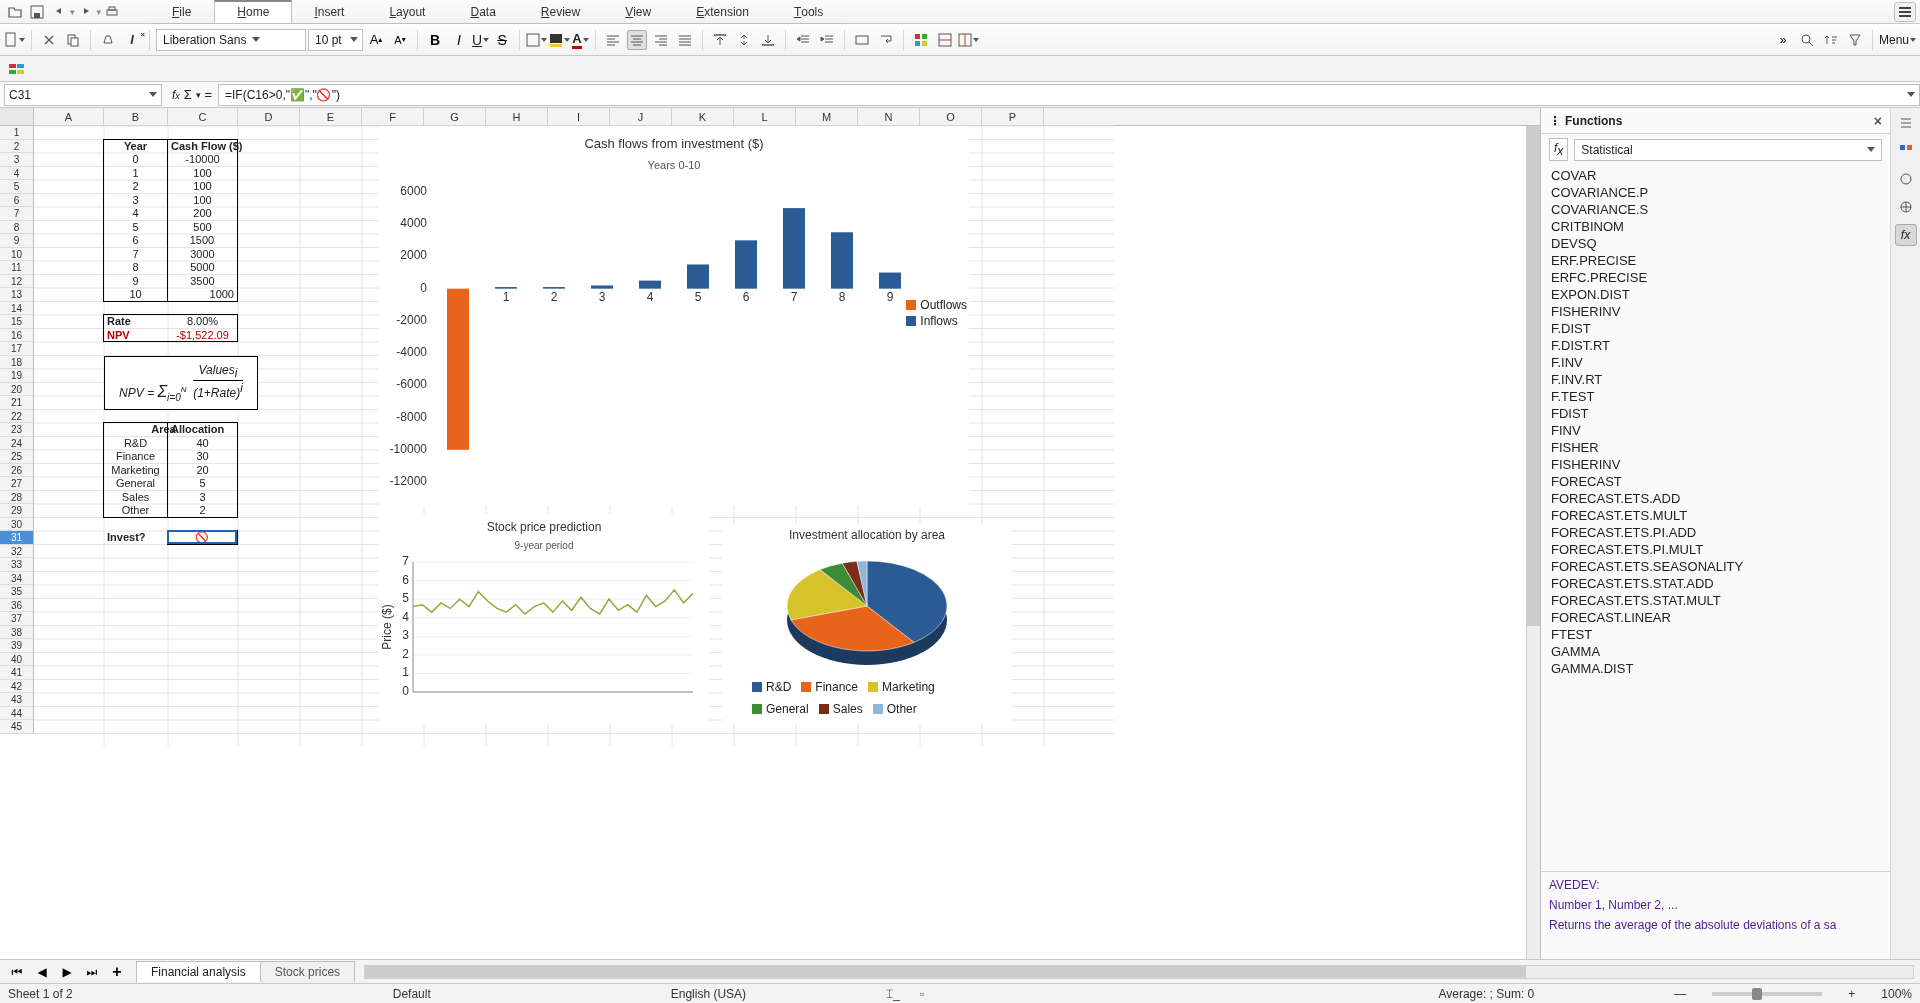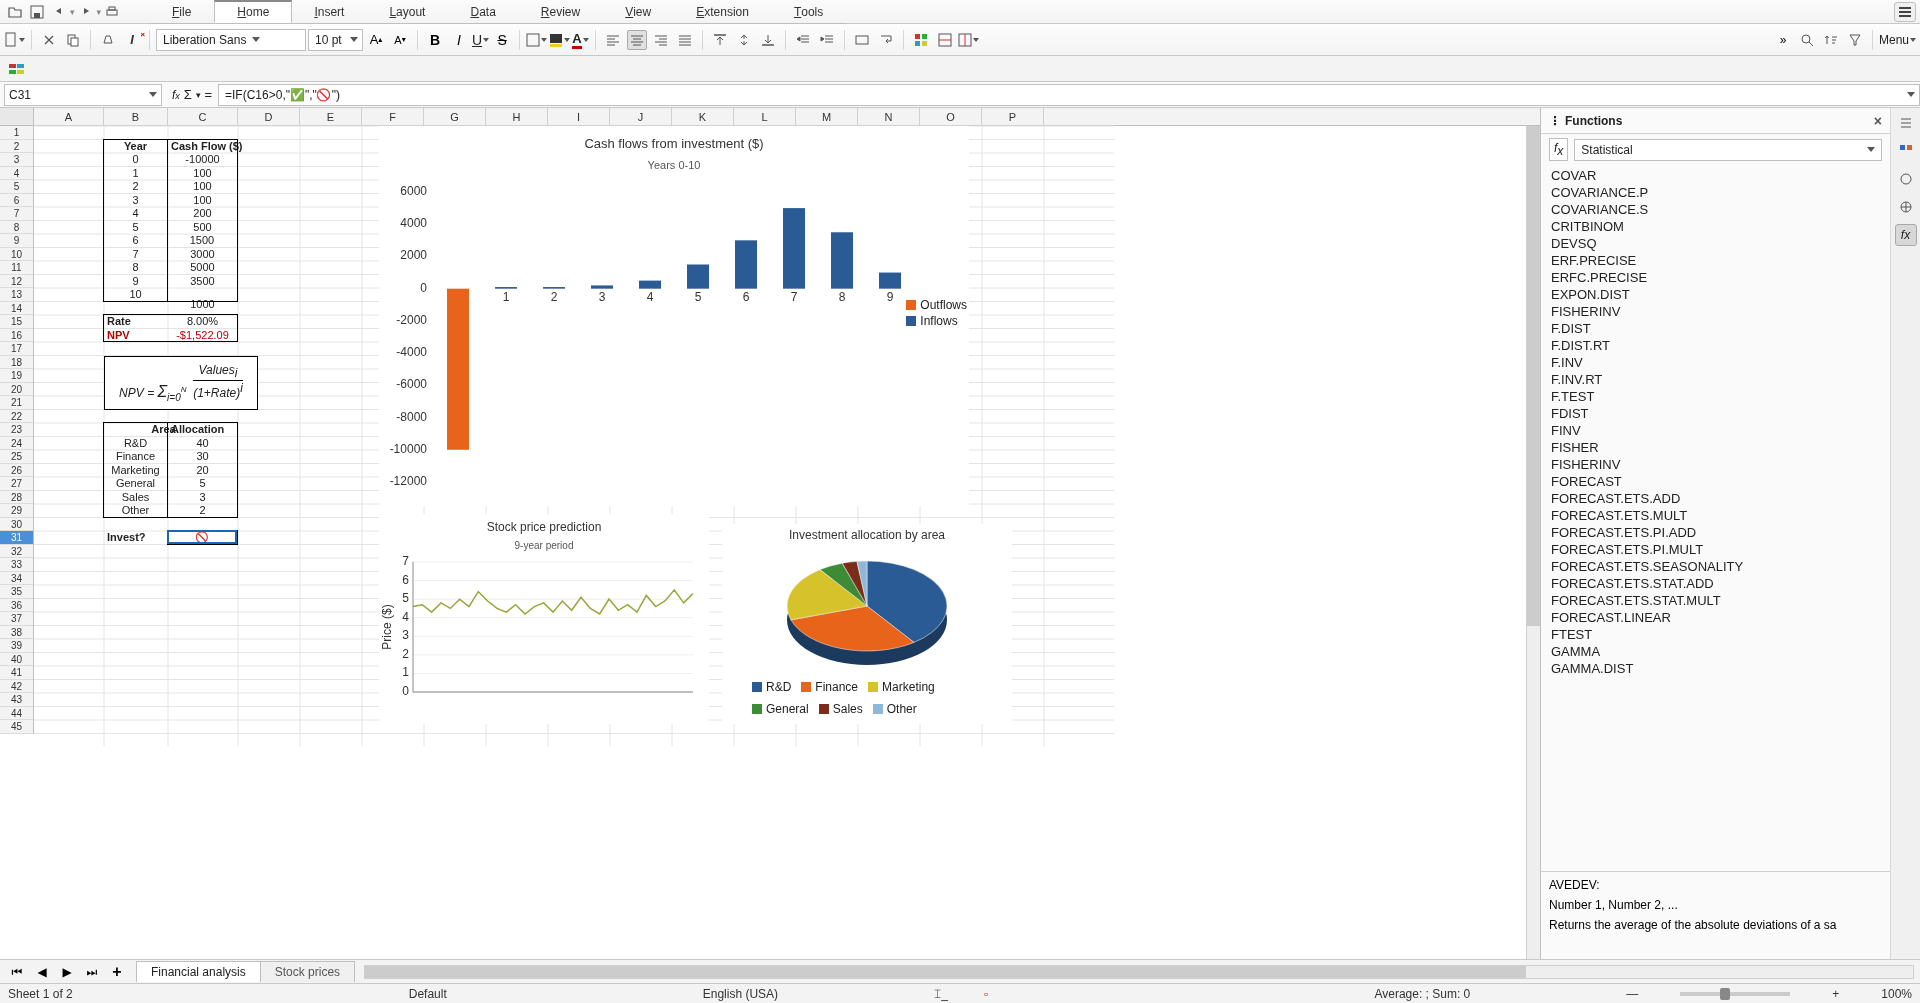--- a/index.html
+++ b/index.html
@@ -66,35 +66,35 @@
 
 .sidebar{ width:380px; border-left:1px solid #bfbfbf; background:#fafafa; display:flex; }
 .side-content{flex:1; display:flex; flex-direction:column;}
 .side-hdr{ height:26px; border-bottom:1px solid #d0d0d0; display:flex; align-items:center; padding:0 8px; font-weight:bold; font-size:13px;}
 .side-hdr .x{ margin-left:auto; font-size:14px; color:#555;}
 .side-row{ display:flex; align-items:center; padding:4px 8px; gap:6px;}
 .side-combo{ flex:1; height:22px; border:1px solid #bfbfbf; background:#fff; display:flex; align-items:center; justify-content:space-between; padding:0 6px;}
 .side-combo .arrow{ border-left:4px solid transparent; border-right:4px solid transparent; border-top:5px solid #555;}
 .fn-list{ flex:1; overflow:auto; padding:2px 8px;}
 .fn-list div{ padding:1px 2px; font-size:13px;}
-.fn-desc{ border-top:1px solid #d0d0d0; padding:6px 8px; font-size:13px; color:#000000; height:88px;}
+.fn-desc{ border-top:1px solid #d0d0d0; padding:6px 8px; font-size:13px; color:#4c1d95; height:88px;}
 .side-iconbar{ width:30px; border-left:1px solid #d8d8d8; background:#f0f0f0; display:flex; flex-direction:column; align-items:center; padding-top:4px; gap:6px;}
 .side-iconbar .sib{ width:22px; height:22px; border-radius:3px; display:flex; align-items:center; justify-content:center;}
 .side-iconbar .sib.active{ background:#d8d8d8; border:1px solid #aaa;}
 
 
 .sheettabs{ position:absolute; left:0; right:0; bottom:20px; height:24px; background:#f3f3f3; border-top:1px solid #c8c8c8; display:flex; align-items:center; padding:0 6px;}
 .sheettabs .nav{ display:flex; gap:3px; margin-right:8px;}
 .sheettabs .tab{ padding:3px 14px; background:#fff; border:1px solid #bfbfbf; border-bottom:none; font-size:12px; margin-right:-1px;}
 .sheettabs .tab.inactive{ background:#f0f0f0; color:#555;}
 .sheettabs .hscroll{ flex:1; height:14px; margin-left:10px; background:#eee; border:1px solid #cfcfcf; position:relative;}
 .sheettabs .thumb{ position:absolute; left:0; top:0; height:100%; width:75%; background:#ccc;}
 
 
-.status{ position:absolute; left:0; right:0; bottom:0; height:20px; background:#f3f3f3; border-top:1px solid #c8c8c8; display:flex; align-items:center; padding:0 8px; font-size:11px; color:#333; gap:36px;}
+.status{ position:absolute; left:0; right:0; bottom:0; height:20px; background:#f3f3f3; border-top:1px solid #c8c8c8; display:flex; align-items:center; padding:0 8px; font-size:11px; color:#333; gap:20px;}
 .status .spacer{flex:1;}
 .zoom-slider{ width:110px; height:4px; background:#ccc; position:relative; margin:0 6px;}
 .zoom-slider .knob{ position:absolute; top:-4px; left:40px; width:10px; height:12px; background:#888; border-radius:2px;}
 
 
 svg{ overflow:visible; }
 </style>
 </head>
 <body>
 
@@ -609,21 +609,21 @@
         <div class="cell" style="left: 134px; top: 94.5px; width: 69px; height: 13px; text-align: center;">500</div>
         <div class="cell" style="left: 70px; top: 108px; width: 63px; height: 13px; text-align: center;">6</div>
         <div class="cell" style="left: 134px; top: 108px; width: 68px; height: 13px; text-align: center;">1500</div>
         <div class="cell" style="left: 70px; top: 121.5px; width: 63px; height: 13px; text-align: center;">7</div>
         <div class="cell" style="left: 134px; top: 121.5px; width: 69px; height: 13px; text-align: center;">3000</div>
         <div class="cell" style="left: 70px; top: 135px; width: 63px; height: 13px; text-align: center;">8</div>
         <div class="cell" style="left: 134px; top: 135px; width: 69px; height: 13px; text-align: center;">5000</div>
         <div class="cell" style="left: 70px; top: 148.5px; width: 63px; height: 13px; text-align: center;">9</div>
         <div class="cell" style="left: 134px; top: 148.5px; width: 69px; height: 13px; text-align: center;">3500</div>
         <div class="cell" style="left: 70px; top: 162px; width: 63px; height: 13px; text-align: center;">10</div>
-        <div class="cell" style="left: 134px; top: 172px; width: 69px; height: 13px; text-align: center;">1000</div>
+        <div class="cell" style="left: 134px; top: 162px; width: 69px; height: 13px; text-align: right;">1000</div>
         <div style="position: absolute; left: 69px; top: 12.5px; width: 135px; height: 163px; border: 1px solid rgb(0, 0, 0); pointer-events: none;"></div>
         <div style="position: absolute; left: 133px; top: 13.5px; width: 1px; height: 162px; background: rgb(0, 0, 0); pointer-events: none;"></div>
         <div class="cell" style="left: 70px; top: 189px; width: 63px; height: 13px; text-align: left; font-weight: bold;">Rate</div>
         <div class="cell" style="left: 134px; top: 189px; width: 69px; height: 13px; text-align: center;">8.00%</div>
         <div class="cell" style="left: 70px; top: 202.5px; width: 63px; height: 13px; text-align: left; font-weight: bold; color: rgb(187, 0, 0);">NPV</div>
         <div class="cell" style="left: 134px; top: 202.5px; width: 69px; height: 13px; text-align: center; color: rgb(187, 0, 0);">-$1,522.09</div>
         <div style="position: absolute; left: 69px; top: 188px; width: 135px; height: 28px; border: 1px solid rgb(0, 0, 0); pointer-events: none;"></div>
         <div style="position: absolute; left: 70px; top: 229.5px; width: 154px; height: 54px; border: 1px solid rgb(0, 0, 0); display: flex; align-items: center; justify-content: center; font-style: italic; font-family: serif; font-size: 12px; background: rgb(255, 255, 255);">
           <span><i>NPV</i> = <span style="font-size:16px">Σ</span><sub style="font-size:10px">i=0</sub><sup style="font-size:8px">N</sup> &nbsp;<span style="display:inline-block;text-align:center"><span style="border-bottom:1px solid #000;display:block;padding:0 2px"><i>Values<sub>i</sub></i></span><span>(1+<i>Rate</i>)<sup><i>i</i></sup></span></span></span>
         </div>

